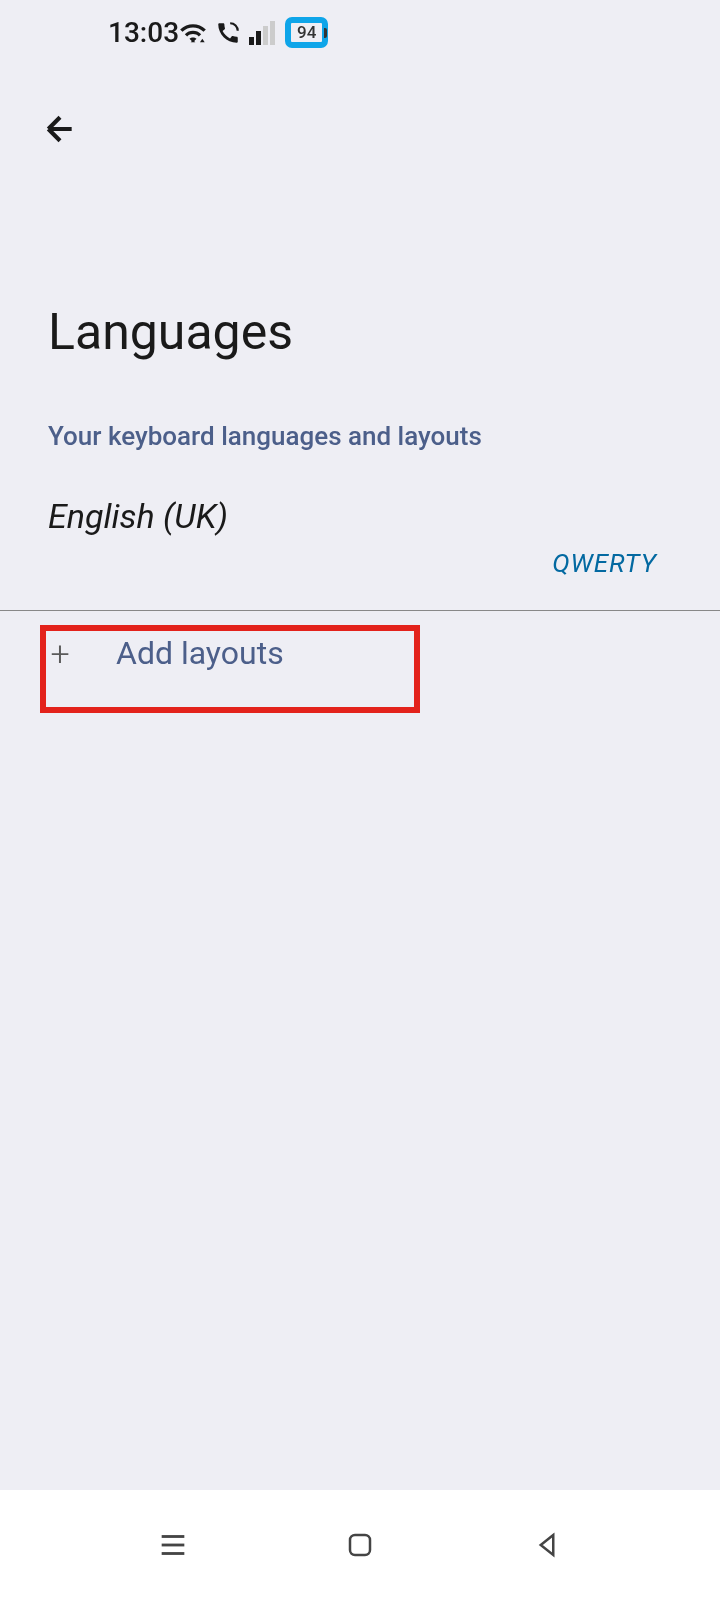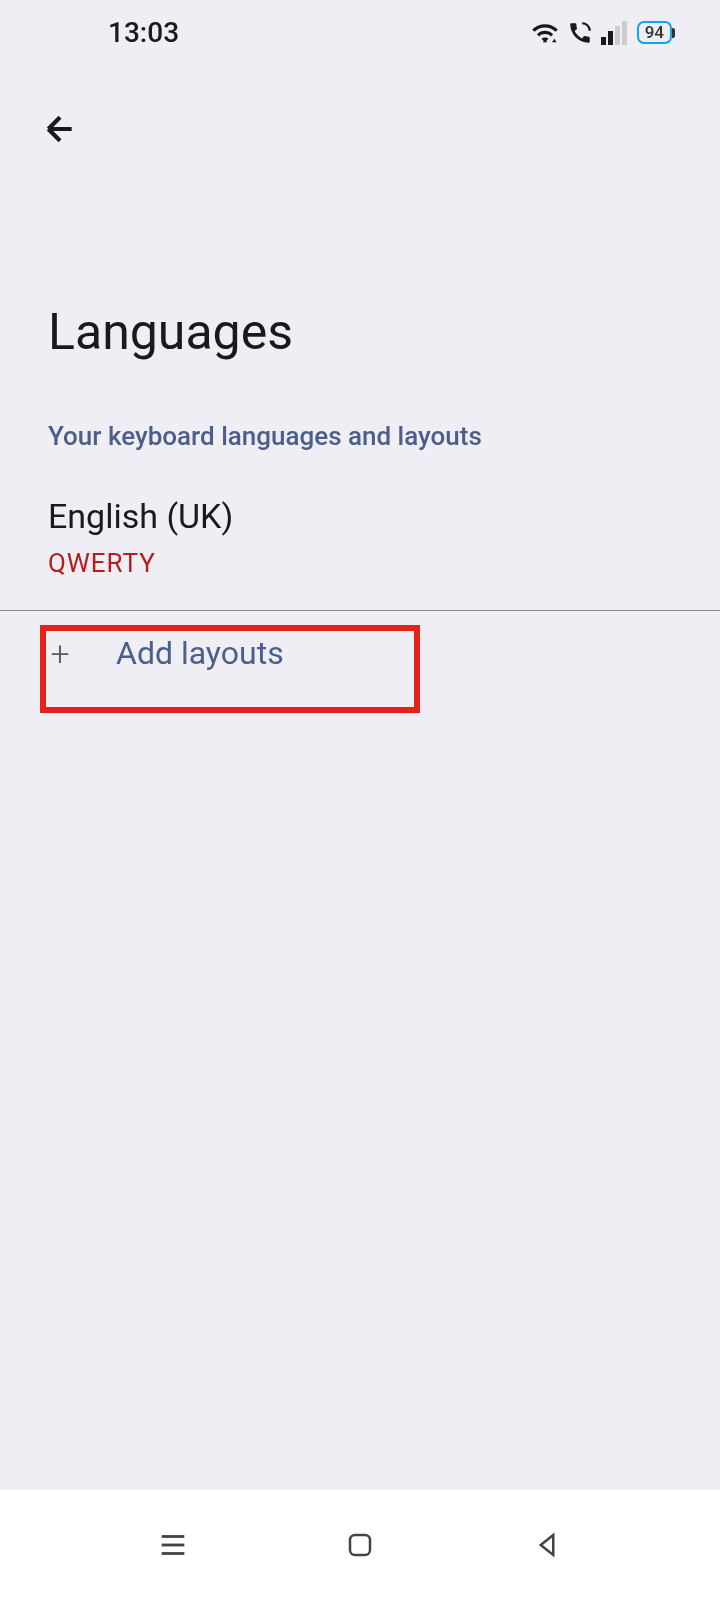--- a/index.html
+++ b/index.html
@@ -15,21 +15,21 @@
       background: #eeeef4;
       display: flex;
       flex-direction: column;
       overflow: hidden;
     }
     
     .status-bar {
       height: 65px;
       display: flex;
       align-items: center;
-      justify-content: space-between;
+      justify-content: flex-start;
       padding: 0 48px 0 48px;
     }
     
     .status-time {
       font-size: 28px;
       font-weight: 500;
       color: #1a1a1a;
       margin-left: 60px;
     }
     
@@ -37,21 +37,21 @@
       display: flex;
       align-items: center;
       gap: 8px;
     }
     
     .status-icons svg {
       display: block;
     }
     
     .battery-box {
-      border: 2px solid #0ea5e9;
+      border: 6px solid #0ea5e9;
       border-radius: 7px;
       padding: 1px 6px;
       font-size: 17px;
       font-weight: 500;
       color: #333;
       position: relative;
       line-height: 1;
     }
     
     .battery-box::after {
@@ -93,34 +93,36 @@
     
     .section-header {
       font-size: 26px;
       font-weight: 500;
       color: #4c5f8a;
       padding: 20px 63px 30px 48px;
     }
     
     .language-item {
       padding: 15px 63px 32px 48px;
+      font-style: italic;
     }
     
     .language-name {
       font-size: 34px;
       font-weight: 400;
       color: #1a1a1a;
       margin-bottom: 12px;
     }
     
     .language-layout {
       font-size: 26px;
       font-weight: 400;
-      color: #b91c1c;
+      color: #0369a1;
       letter-spacing: 1px;
+      text-align: right;
     }
     
     .divider {
       height: 1px;
       background: #888;
       width: 100%;
     }
     
     .add-keyboard-row {
       display: flex;

